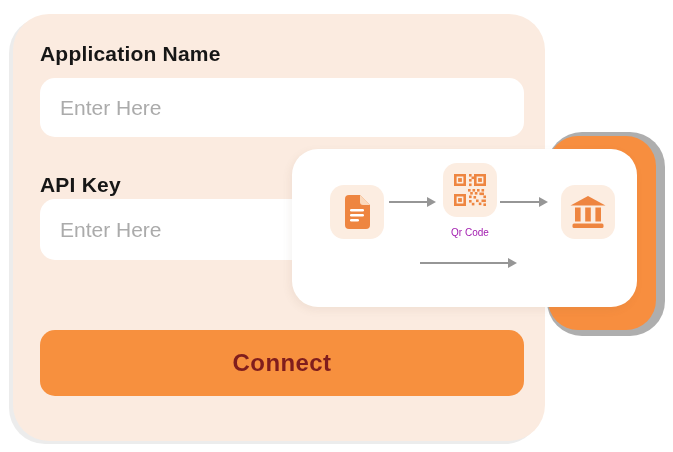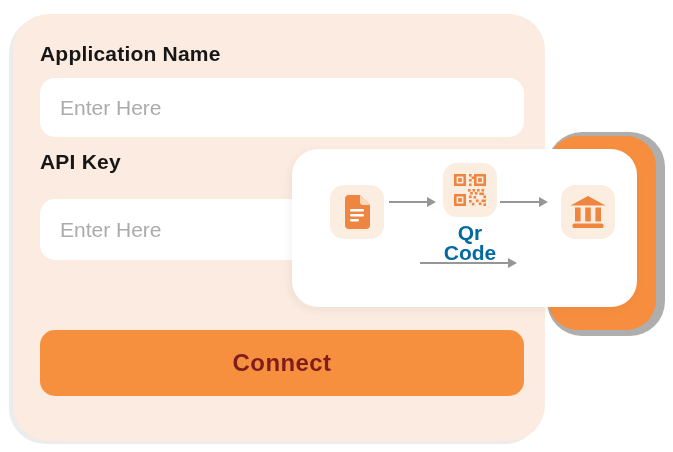--- a/index.html
+++ b/index.html
@@ -11,21 +11,21 @@
   .form-card {
     position: absolute; left: 13px; top: 14px; width: 532px; height: 427px;
     background: #fbebe0; border-radius: 36px;
     box-shadow: -4px 3px 0 #ececec;
   }
   .field-label {
     position: absolute; left: 27px;
     font-size: 21px; font-weight: 600; color: #161616; letter-spacing: 0.2px;
   }
   .label-app-name { top: 28px; }
-  .label-api-key  { top: 136px; }
+  .label-api-key  { top: 159px; }
   .text-input {
     position: absolute; left: 27px; width: 484px; height: 59px;
     background: #ffffff; border: none; outline: none; border-radius: 15px;
     padding: 8px 20px; font-family: "Liberation Sans", sans-serif;
     font-size: 21px; color: #333333;
   }
   .text-input::placeholder { color: #ababab; opacity: 1; }
   .input-app-name { top: 64px; }
   .input-api-key  { top: 185px; height: 61px; }
   .connect-btn {
@@ -52,21 +52,21 @@
     position: absolute; width: 54px; height: 54px;
     background: #fcede1; border-radius: 14px;
     display: flex; align-items: center; justify-content: center;
   }
   .tile-doc  { left: 38px;  top: 36px; }
   .tile-qr   { left: 151px; top: 14px; }
   .tile-bank { left: 269px; top: 36px; }
 
   .flow-label {
     position: absolute; text-align: center;
-    font-size: 21px; font-weight: 700; color: #0369a1; line-height: 20px;
+    font-size: 10px; font-weight: 400; color: #a21caf; line-height: 20px;
   }
   .lbl-qr   { left: 138px; top: 74px;  width: 80px; }
   .lbl-src  { left: 10px;  top: 95px;  width: 110px; }
   .lbl-dst  { left: 246px; top: 95px;  width: 100px; }
 
   .arrow { position: absolute; height: 2px; background: #969696; }
   .arrow::after {
     content: ""; position: absolute; right: -2px; top: -4px;
     width: 0; height: 0;
     border-left: 9px solid #969696;

